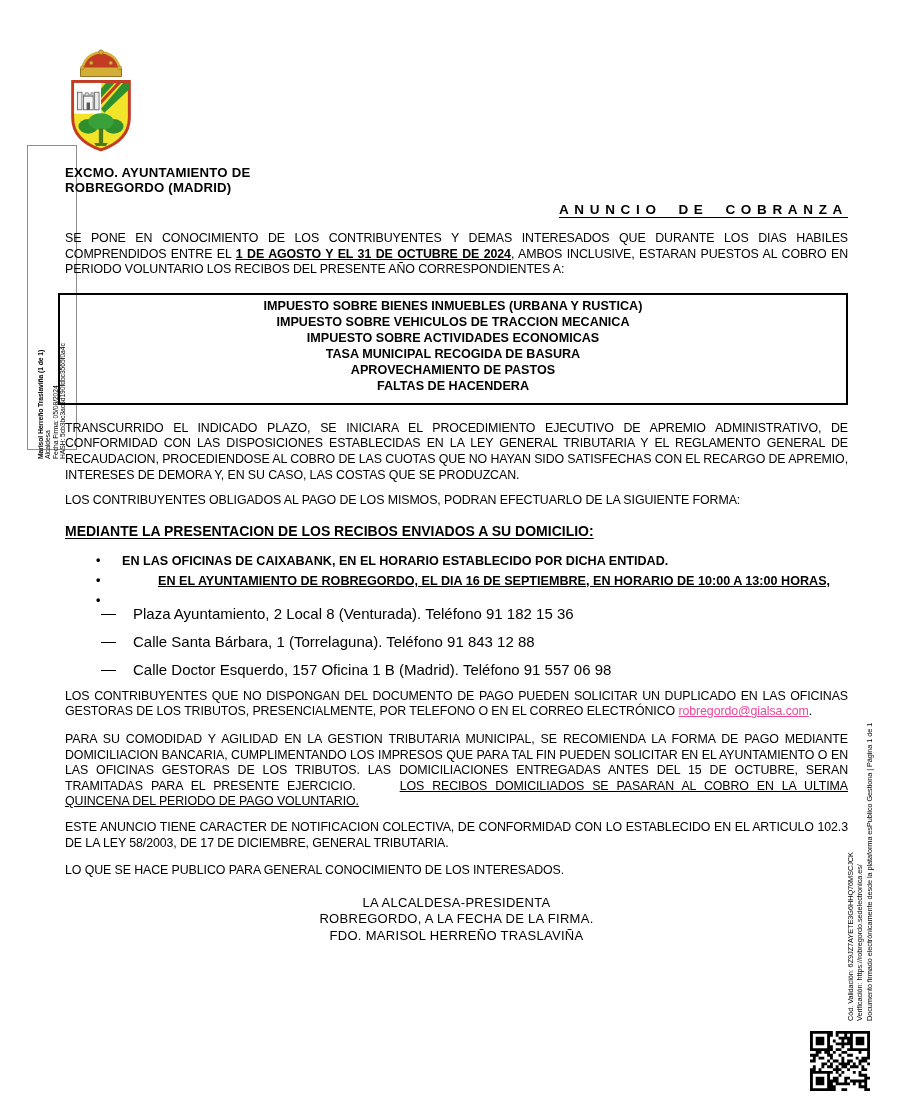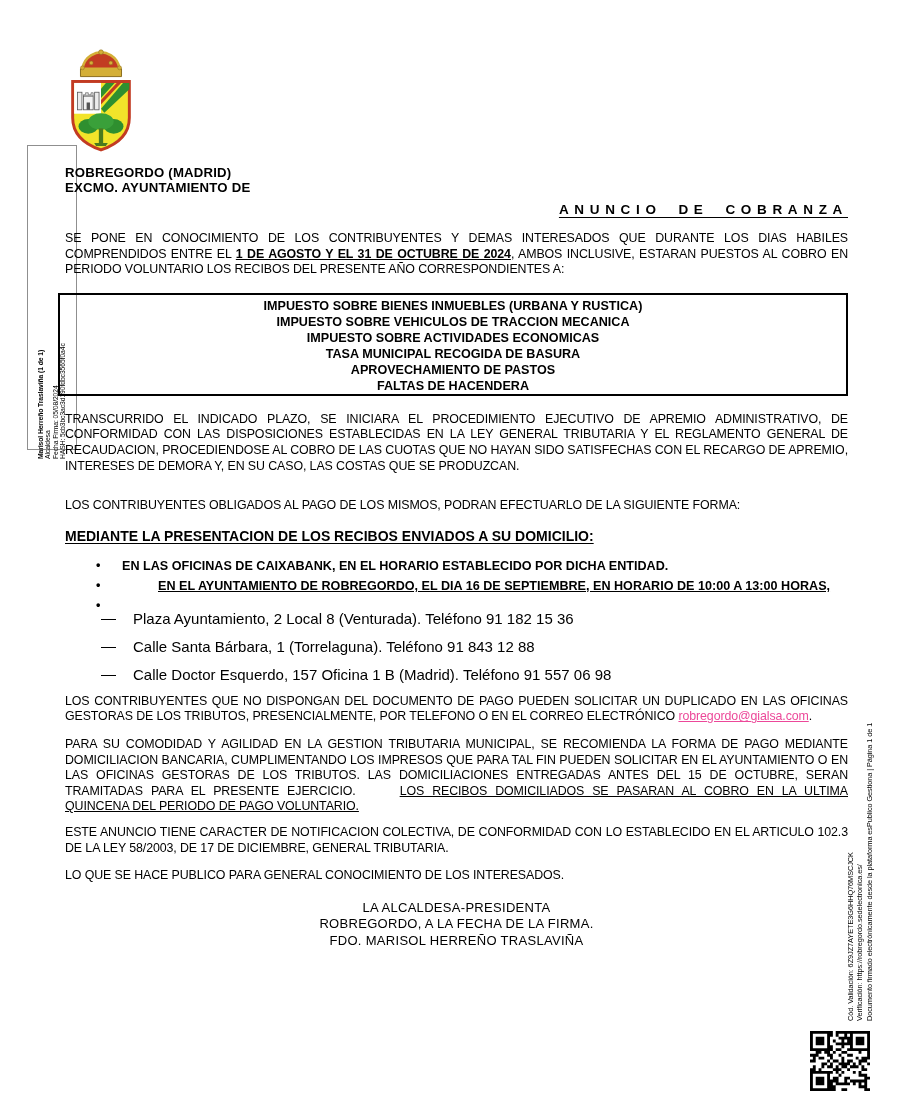--- a/index.html
+++ b/index.html
@@ -32,24 +32,24 @@
     margin-top:7px;text-align:right;font-weight:bold;font-size:13.5px;
     letter-spacing:0.42em;word-spacing:0.55em;text-decoration:underline;text-underline-offset:3px;
   }
   p{margin:0;font-size:12.4px;line-height:15.6px;letter-spacing:-0.1px;}
   .just{text-align:justify;}
   .bu{font-weight:bold;text-decoration:underline;}
   .u{text-decoration:underline;margin-left:36px;}
   .intro{margin-top:14px;}
   .tax-box{
     margin-top:15px;margin-left:-7px;width:790px;box-sizing:border-box;border:2px solid #000;
-    text-align:center;font-weight:bold;font-size:12.6px;line-height:16px;padding:3px 0 0;
+    text-align:center;font-weight:bold;font-size:12.6px;line-height:16px;padding:3px 0 9px;
   }
   .p-enforce{margin-top:16px;}
-  .p-payment{margin-top:24px;}
+  .p-payment{margin-top:10px;}
   .h-method{margin-top:14px;font-weight:bold;font-size:14px;text-decoration:underline;text-underline-offset:2px;}
   .bullets{margin:14px 0 0 0;padding:0;list-style:none;}
   .bullets li{position:relative;padding-left:57px;font-weight:bold;font-size:12.6px;line-height:16px;margin-bottom:4px;text-align:justify;}
   .bullets .marker{position:absolute;left:31px;top:-1px;}
   .dashes{margin-top:16px;}
   .dash-item{position:relative;padding-left:68px;font-size:15px;line-height:17px;margin-bottom:11px;letter-spacing:0;}
   .dash-item .marker{position:absolute;left:36px;top:-1px;}
   .p-dup{margin-top:10px;}
   .email-link{color:#ec4899;text-decoration:underline;cursor:pointer;}
   .p-debit{margin-top:12px;}
@@ -91,22 +91,22 @@
     <path d="M66.5 35.5 H73 v6.5 L47.5 66 L44 62 z" fill="#2f8f2f"></path>
     <ellipse cx="31" cy="80" rx="10" ry="7.5" fill="#2f8f2f"></ellipse>
     <ellipse cx="57" cy="80" rx="10" ry="7.5" fill="#2f8f2f"></ellipse>
     <ellipse cx="44" cy="75" rx="13" ry="8.5" fill="#3aa03a"></ellipse>
     <rect x="41.8" y="82" width="4.4" height="15" fill="#4a7a1e"></rect>
     <path d="M37 97 h14 l-2 3 h-10 z" fill="#4a7a1e"></path>
   </svg>
 
   <div class="content">
     <div class="org">
+      <div>EXCMO. AYUNTAMIENTO DE</div>
       <div>ROBREGORDO (MADRID)</div>
-      <div>EXCMO. AYUNTAMIENTO DE</div>
     </div>
 
     <div class="title">ANUNCIO DE COBRANZA</div>
 
     <p class="just intro"><span>SE PONE EN CONOCIMIENTO DE LOS CONTRIBUYENTES Y DEMAS INTERESADOS QUE DURANTE LOS DIAS HABILES COMPRENDIDOS ENTRE EL </span><span class="bu">1 DE AGOSTO Y EL 31 DE OCTUBRE DE 2024</span><span>, AMBOS INCLUSIVE, ESTARAN PUESTOS AL COBRO EN PERIODO VOLUNTARIO LOS RECIBOS DEL PRESENTE AÑO CORRESPONDIENTES A:</span></p>
 
     <div class="tax-box">
 
     <div class="tax-line">IMPUESTO SOBRE BIENES INMUEBLES (URBANA Y RUSTICA)</div>
         <div class="tax-line">IMPUESTO SOBRE VEHICULOS DE TRACCION MECANICA</div>

